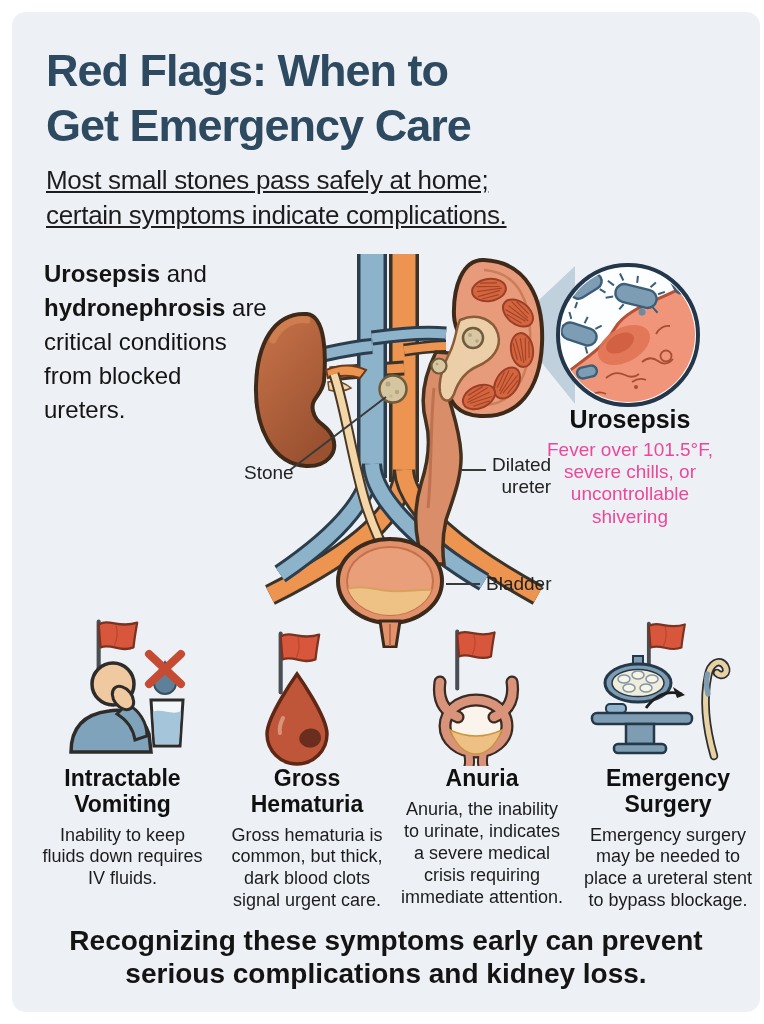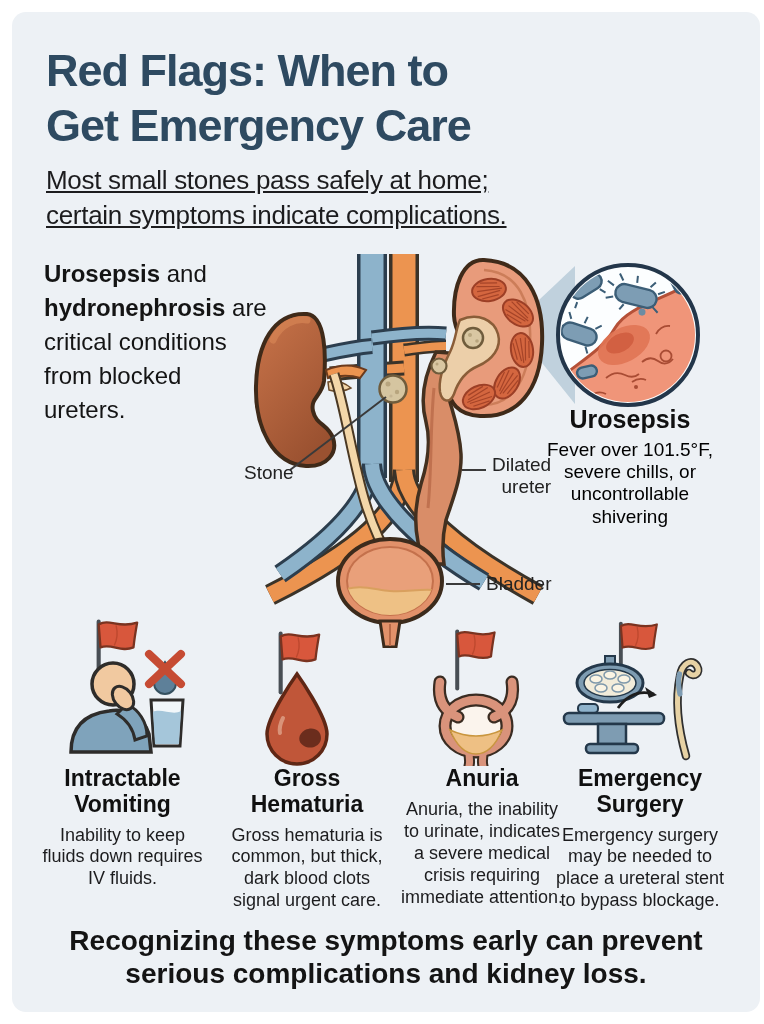--- a/index.html
+++ b/index.html
@@ -14,29 +14,29 @@
   .intro{position:absolute;left:44px;top:257px;width:224px;font-size:24px;line-height:1.42;color:#141414;margin:0;}
   .intro b{font-weight:bold;}
   .anatomy{position:absolute;left:30px;top:250px;width:715px;height:398px;}
   .diagram-label{position:absolute;font-size:19px;color:#222;line-height:1.15;text-align:right;}
   .stone-label{left:244px;top:462px;}
   .dilated-label{left:492px;top:454px;}
   .bladder-label{left:486px;top:573px;}
   .uro-title{position:absolute;left:535px;top:405px;width:190px;text-align:center;
              font-size:25px;font-weight:bold;color:#101010;}
   .uro-desc{position:absolute;left:531px;top:439px;width:198px;text-align:center;
-            font-size:19px;line-height:1.17;color:#000000;}
+            font-size:19px;line-height:1.17;color:#ec4899;}
   .col{position:absolute;top:616px;text-align:center;}
   .col .icon-wrap{height:150px;}
   .col h3{margin:0 0 7px 0;font-size:23px;font-weight:bold;line-height:1.12;color:#101010;}
   .col p{margin:0;font-size:18px;line-height:1.22;color:#1c1c1e;}
   .col1{left:30px;width:185px;}
   .col2{left:215px;width:184px;}
   .col3{left:392px;width:180px;}
-  .col4{left:552px;width:176px;}
+  .col4{left:580px;width:176px;}
   .footer-note{position:absolute;left:0;right:0;top:924px;text-align:center;
                font-size:28px;font-weight:bold;line-height:1.18;color:#141414;}
 </style>
 </head>
 <body>
 
 <div class="page">
   <div class="panel"></div>
 
   <svg width="0" height="0" style="position:absolute" aria-hidden="true">

